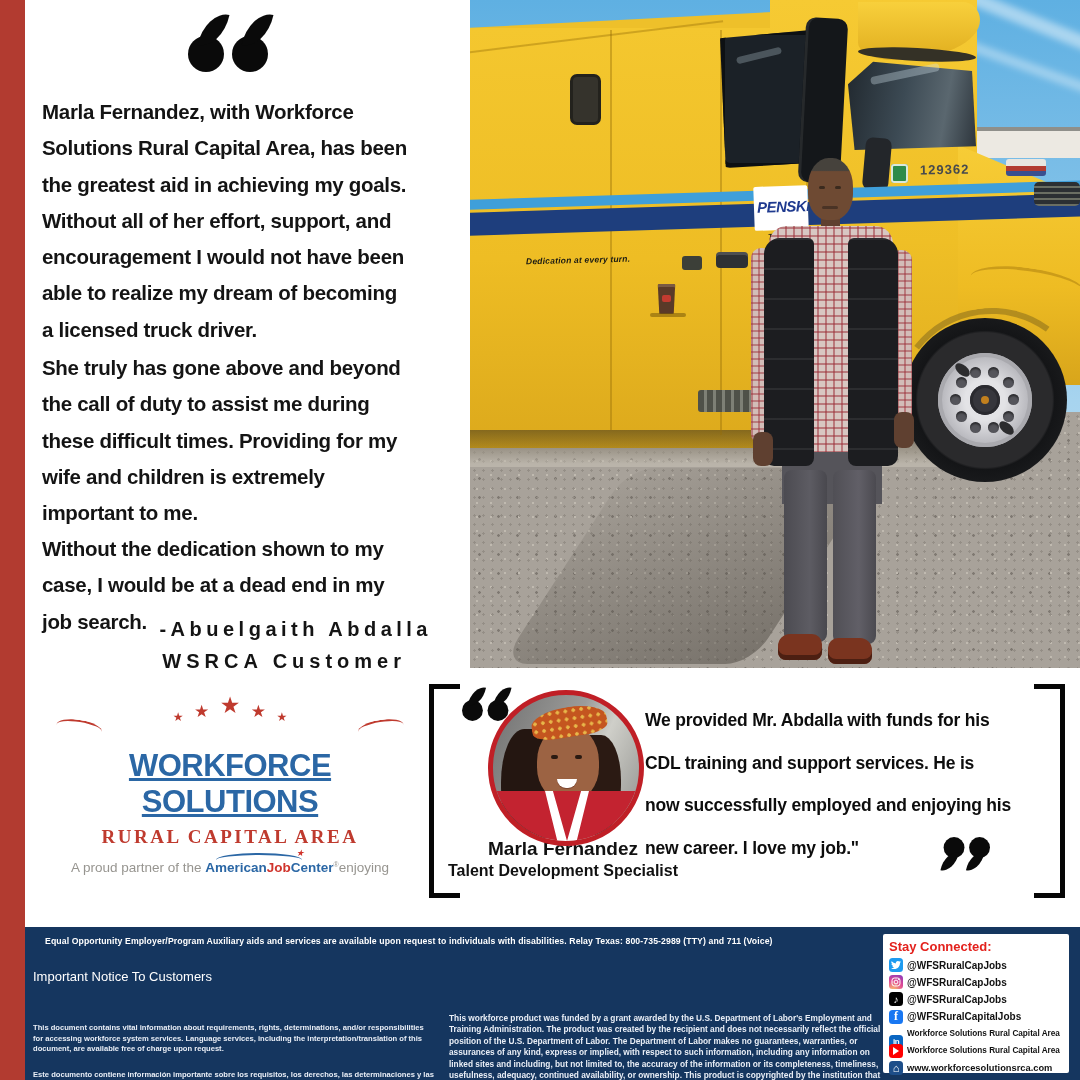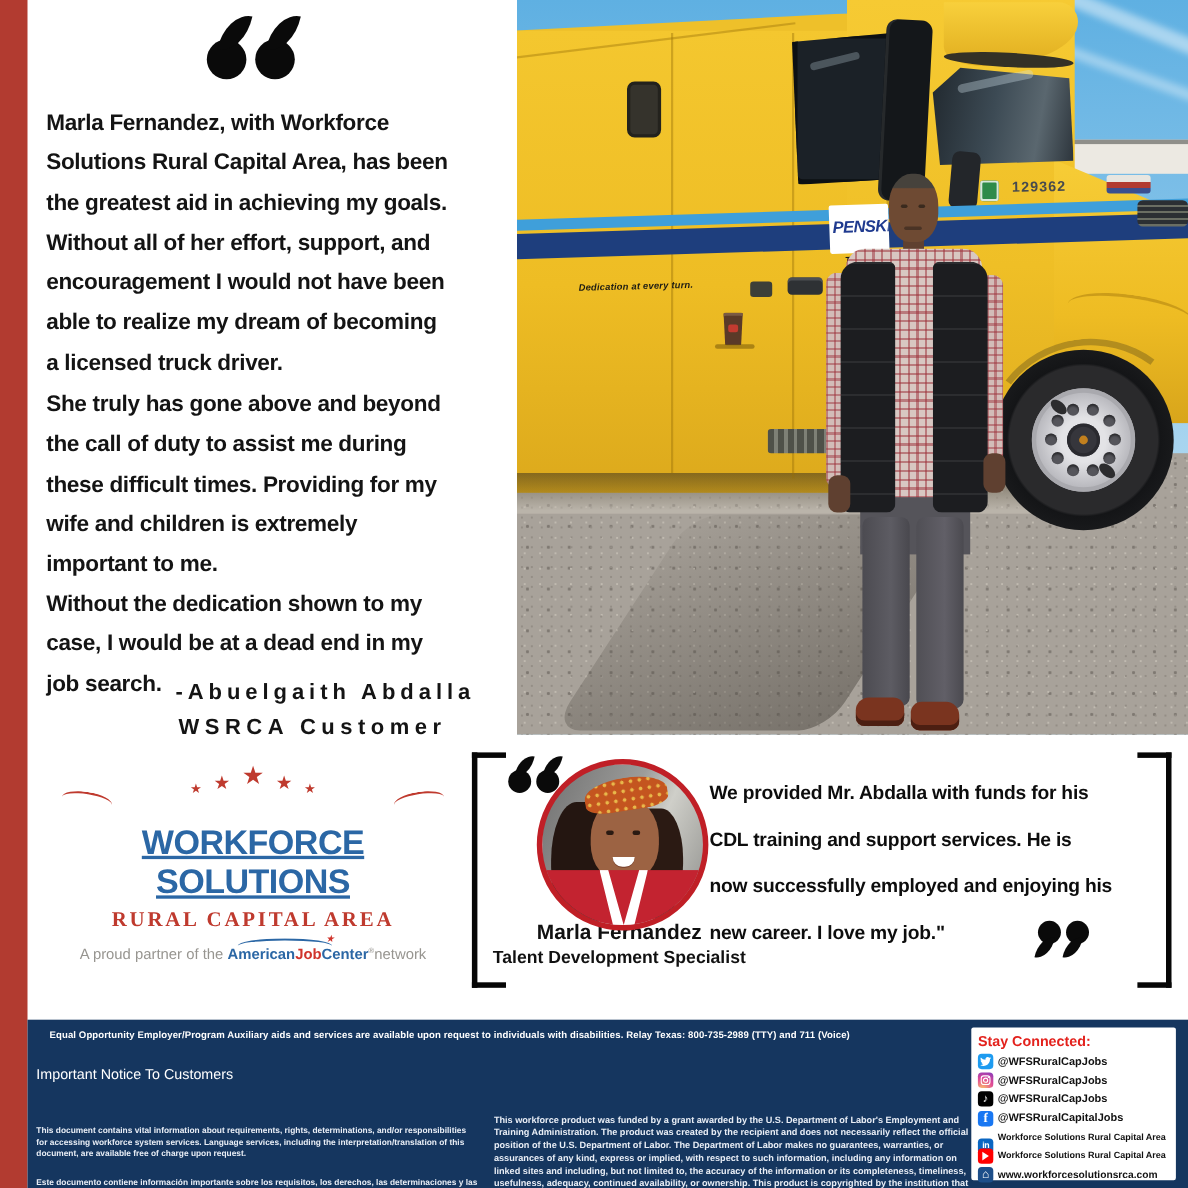--- a/index.html
+++ b/index.html
@@ -282,21 +282,21 @@
       <span class="st-b">★</span>
       <span class="st-m">★</span>
       <span class="st-s">★</span>
       <i class="flo r"></i>
     </div>
     <div class="logo-title">WORKFORCE SOLUTIONS</div>
     <div class="logo-sub">RURAL CAPITAL AREA</div>
     <div class="partner">
       <i class="ajc-arc"></i>
       <i class="ajc-star">★</i>
-      <span>A proud partner of the </span><b class="am">American</b><b class="jb">Job</b><b class="ce">Center</b><sup>®</sup><span>network</span>
+      <span>A proud partner of the </span><b class="am">American</b><b class="jb">Job</b><b class="ce">Center</b><sup>®</sup><span>enjoying</span>
     </div>
   </div>
 
   <div class="abs photo">
     <div class="ph streak1"></div>
     <div class="ph streak2"></div>
     <div class="ph building"></div>
     <div class="ph ground"></div>
     <div class="ph groundlight"></div>
     <div class="ph manshadow"></div>

